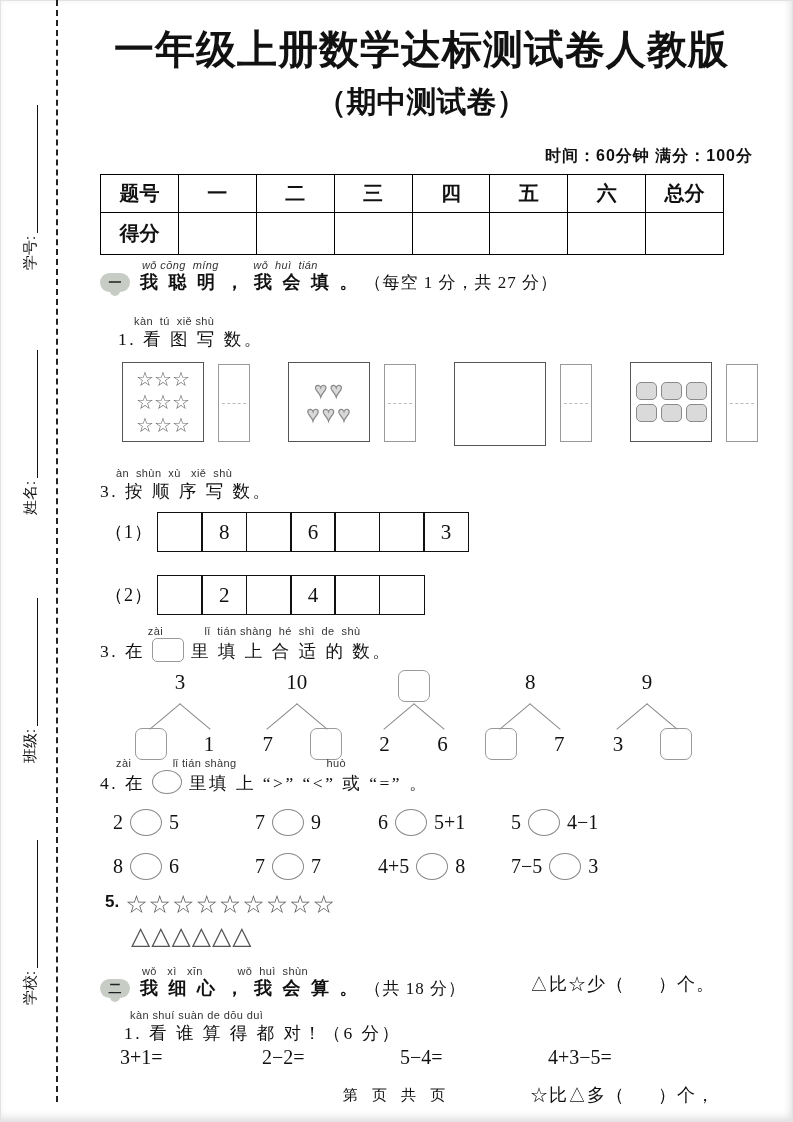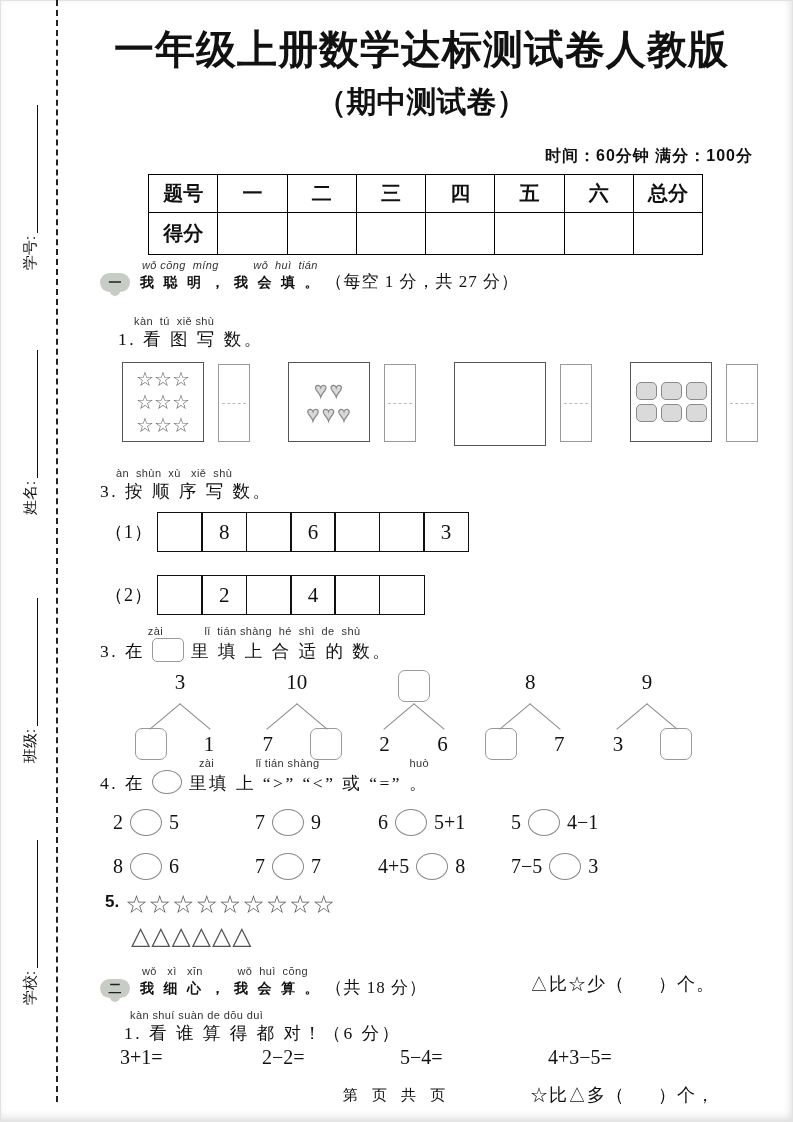--- a/index.html
+++ b/index.html
@@ -10,35 +10,35 @@
 
   
   .main-title{top:22px;left:60px;right:10px;text-align:center;
       font-family:"Liberation Sans",sans-serif;font-weight:bold;font-size:40px;letter-spacing:1px;}
   .sub-title{top:82px;left:60px;right:10px;text-align:center;
       font-family:"Liberation Sans",sans-serif;font-weight:bold;font-size:30px;}
   .exam-info{top:146px;right:40px;text-align:right;
       font-family:"Liberation Sans",sans-serif;font-weight:bold;font-size:16px;letter-spacing:1px;}
 
   
-  table.score{top:174px;left:100px;width:555px;border-collapse:collapse;table-layout:fixed;margin-left:48px;}
+  table.score{top:174px;left:100px;width:624px;border-collapse:collapse;table-layout:fixed;}
   table.score td{border:1.7px solid #000;text-align:center;font-weight:bold;font-size:20px;
       height:37px;padding:0;}
   table.score tr.vals td{height:41px;}
 
   
   .pinyin{font-family:"Liberation Sans",sans-serif;font-size:11px;color:#333;
       white-space:pre;letter-spacing:.4px;line-height:14px;}
   .sec-line{display:flex;align-items:center;margin-top:1px;}
   .badge{display:inline-block;width:30px;height:19px;background:#c7cdc5;border-radius:10px;
       text-align:center;line-height:19px;font-size:13px;font-weight:bold;color:#222;
       position:relative;margin-right:10px;flex:0 0 auto;}
   .badge::after{content:"";position:absolute;left:50%;transform:translateX(-50%);
       bottom:-4px;width:10px;height:7px;background:#c7cdc5;border-radius:0 0 5px 5px;}
-  .sec-title{font-weight:bold;font-size:14px;letter-spacing:3px;text-align:right;}
+  .sec-title{font-weight:bold;font-size:18px;letter-spacing:3px;text-align:right;}
   .sec-points{font-size:17px;letter-spacing:1px;margin-left:4px;}
   .q-text{font-size:17.5px;letter-spacing:2.5px;line-height:22px;}
   .inline-box{display:inline-block;width:30px;height:22px;border:1.5px solid #999;
       border-radius:5px;vertical-align:-5px;margin:0 7px;}
   .inline-circle{display:inline-block;width:28px;height:22px;border:1.5px solid #888;
       border-radius:50%;vertical-align:-5px;margin:0 7px;}
 
   
   .q1-groups{top:362px;left:122px;display:flex;gap:38px;}
   .q1-group{display:flex;gap:14px;align-items:flex-start;}
@@ -311,21 +311,21 @@
         <div class="ll"></div>
         <div class="lr"></div>
         <div class="b-child l">3</div>
         <div class="b-child r">
           <div class="bx"></div>
         </div>
       </div>
     </div>
 
   <div class="abs head-block" style="top:756px;left:100px;">
-    <div class="pinyin" style="padding-left:16px;text-align:right;">zài            lǐ tián shàng                          huò</div>
+    <div class="pinyin" style="padding-left:16px;">zài            lǐ tián shàng                          huò</div>
     <div class="q-text">
       <span>4. 在</span><span class="inline-circle"></span><span>里填 上 “&gt;”  “&lt;” 或 “=” 。</span>
     </div>
   </div>
   <div class="abs cmp-grid" id="cmp-grid">
       <div class="cmp-item">
         <span>2</span>
         <span class="cmp-circle"></span>
         <span>5</span>
       </div>
@@ -371,21 +371,21 @@
       <span class="q5-num">5.</span><span class="q5-shapes" id="q5-stars">☆☆☆☆☆☆☆☆☆</span>
       <div class="q5-shapes q5-tris" id="q5-tris">△△△△△△</div>
     </div>
     <div class="q5-right">
       <div>△比☆少（      ）个。</div>
       <div>☆比△多（      ）个，</div>
     </div>
   </div>
 
   <div class="abs head-block" style="top:964px;left:100px;">
-    <div class="pinyin" style="padding-left:42px;">wǒ   xì   xīn          wǒ  huì  cōng</div>
+    <div class="pinyin" style="padding-left:42px;">wǒ   xì   xīn          wǒ  huì  shùn</div>
     <div class="sec-line">
       <span class="badge">二</span>
       <span class="sec-title">我 细 心 ， 我 会 算 。</span>
       <span class="sec-points">（共 18 分）</span>
     </div>
   </div>
 
   <div class="abs head-block" style="top:1008px;left:124px;">
     <div class="pinyin" style="padding-left:6px;">kàn shuí suàn de dōu duì</div>
     <div class="q-text">1. 看 谁 算 得 都 对！（6 分）</div>

